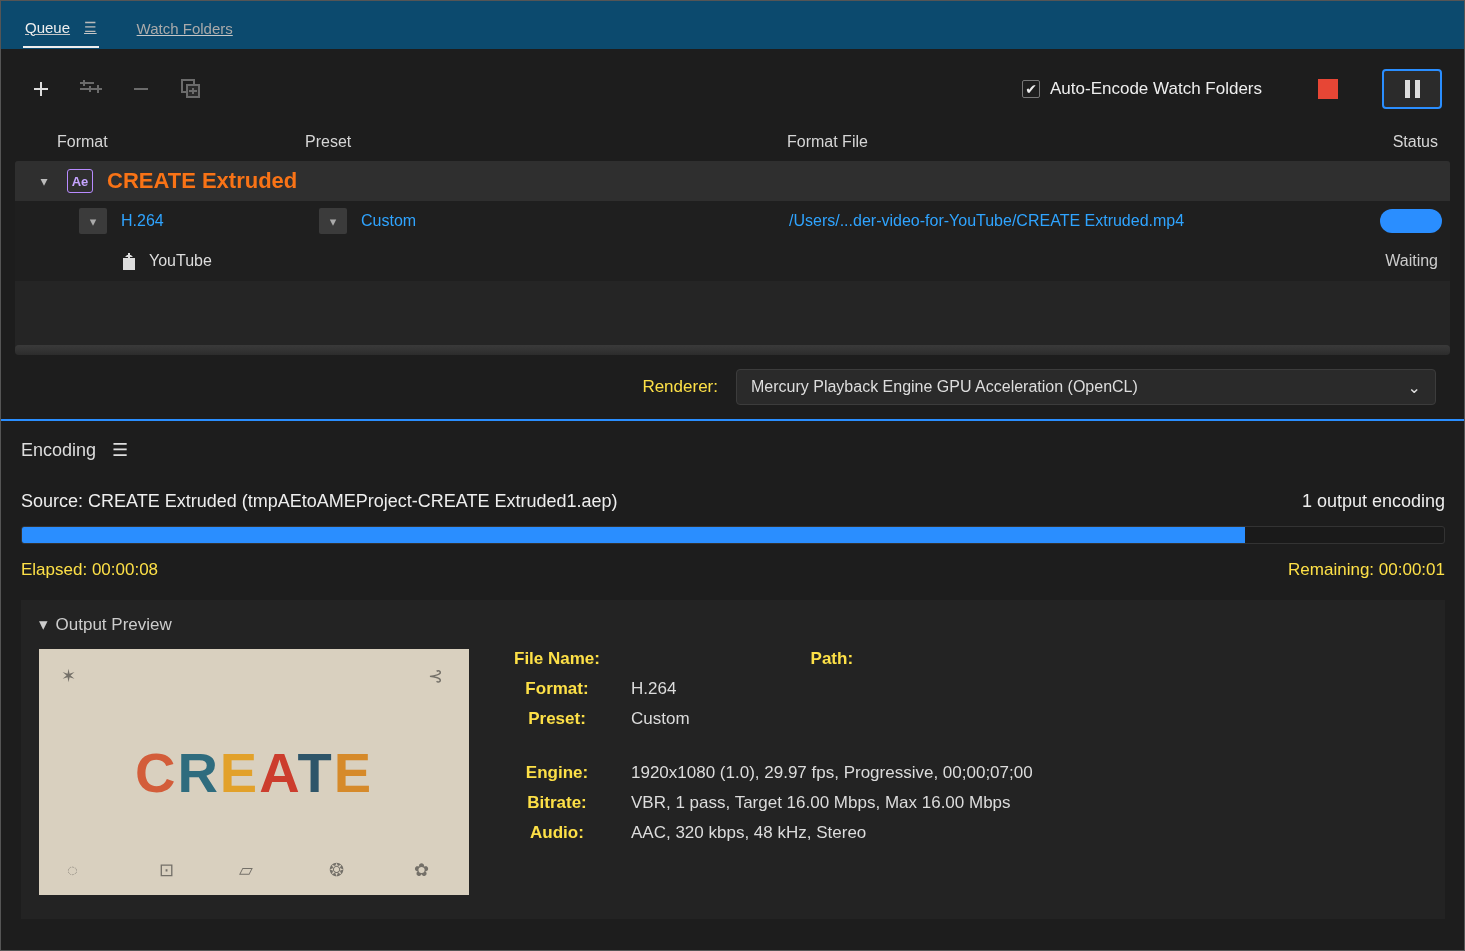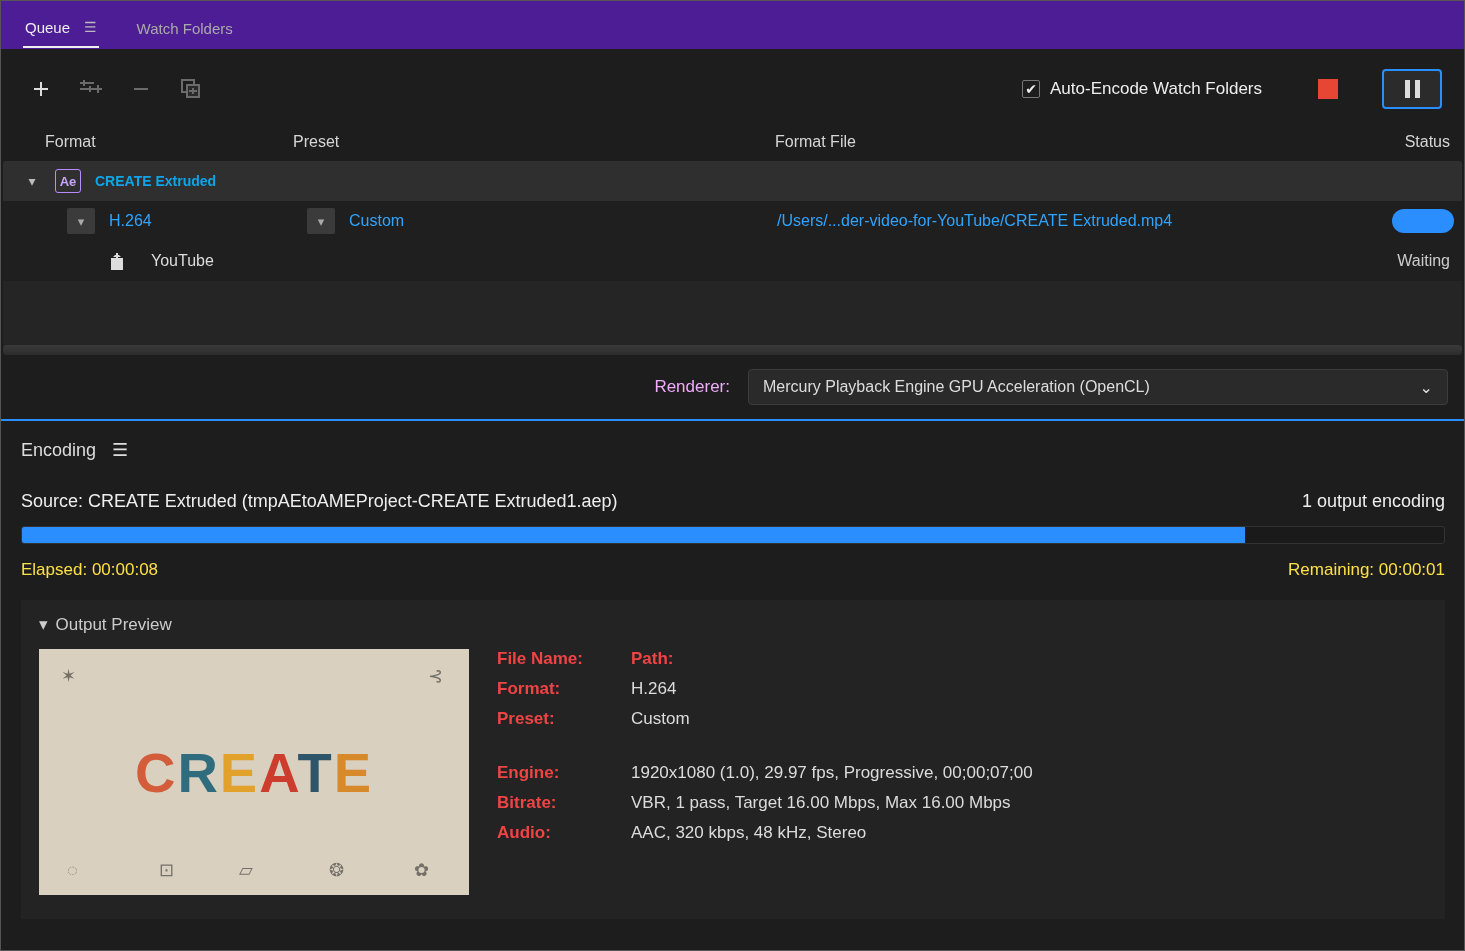--- a/index.html
+++ b/index.html
@@ -14,21 +14,22 @@
     border: 1px solid #555;
   }
 
   
   .tabs-row {
     display: flex;
     align-items: center;
     gap: 36px;
     padding: 10px 22px 0 22px;
     height: 48px;
-    background: #4c1d95;
+    background: #0c4a6e;
+    text-decoration: underline;
   }
   .tabs-row .tab {
     display: flex;
     align-items: center;
     gap: 14px;
     color: #aaa;
     cursor: pointer;
     padding: 6px 2px 10px 2px;
   }
   .tabs-row .tab.active {
@@ -65,21 +66,21 @@
     margin-left: 30px;
   }
   .pause-btn {
     width: 60px; height: 40px; border: 2px solid #2a8eff; border-radius: 4px;
     display: flex; align-items: center; justify-content: center; gap: 5px;
     background: #2b2b2b; margin-left: 18px;
   }
   .pause-bar { width: 5px; height: 18px; background: #ddd; }
 
   
-  .queue-panel { padding: 0 2px; }
+  .queue-panel { padding: 0 14px; }
   .queue-header {
     display: flex; align-items: center;
     padding: 10px 12px 10px 42px;
     color: #d6d6d6;
     font-size: 16px;
   }
   .col-format { width: 248px; }
   .col-preset { width: 482px; }
   .col-output { flex: 1; }
   .col-status { width: 70px; text-align: right; }
@@ -140,21 +141,21 @@
     border-radius:4px;
     margin-top:2px;
   }
 
   
   .renderer-row {
     display:flex; align-items:center; gap:18px;
     padding: 14px 14px 14px 0;
     justify-content: flex-end;
   }
-  .renderer-label { color:#f0abfc; font-size:17px; }
+  .renderer-label { color:#fde047; font-size:17px; }
   .renderer-select {
     flex:0 0 700px;
     height:36px;
     background:#2a2a2a;
     border:1px solid #3c3c3c;
     border-radius:4px;
     display:flex; align-items:center; justify-content:space-between;
     padding:0 14px; color:#ddd;
     font-size:16px;
   }
@@ -207,21 +208,21 @@
   .d5{bottom:14px;left:200px;} .d6{bottom:14px;left:290px;}
   .d7{bottom:14px;right:40px;}
 
   .kv-grid {
     display:grid;
     grid-template-columns: 120px 1fr;
     row-gap: 10px;
     column-gap: 14px;
     font-size:17px;
   }
-  .kv-grid .k { color:#ef4444; font-weight:600; text-align:left; }
+  .kv-grid .k { color:#fde047; font-weight:600; text-align:center; }
   .kv-grid .v { color:#dcdcdc; }
   .kv-gap { height:14px; grid-column: 1 / span 2; }
 
 </style>
 </head>
 <body>
 
 <div class="tabs-row">
   <div class="tab active">
     <span>Queue</span>
@@ -277,21 +278,21 @@
     <div class="col-preset">Preset</div>
     <div class="col-output">Format File</div>
     <div class="col-status">Status</div>
   </div>
 
   <div class="queue-body">
 
     <div class="queue-row project">
       <span class="chev">▾</span>
       <span class="ae-icon">Ae</span>
-      <span style="font-weight:600;color:#0ea5e9;font-size:14px">CREATE Extruded</span>
+      <span style="font-weight:600;color:#f97316;font-size:22px">CREATE Extruded</span>
     </div>
 
     <div class="queue-row subrow">
       <div class="sub-indent"></div>
       <div class="sub-format">
         <span class="dd">▾</span>
         <span>H.264</span>
       </div>
       <div class="sub-preset">
         <span class="dd">▾</span>
@@ -304,21 +305,21 @@
     </div>
 
     <div class="queue-row subrow yt-row">
       <div class="sub-indent"></div>
       <div style="width:38px"></div>
       <div class="yt-icon">
         <svg width="20" height="20" viewBox="0 0 20 20">
             <path d="M4 7h12v12H4zM9 2h2v9H9zM6 6l4-4 4 4z" fill="#ddd"></path>
           </svg>
       </div>
-      <span style="margin-left:22px;color:#ddd">YouTube</span>
+      <span style="margin-left:8px;color:#ddd">YouTube</span>
       <span class="waiting">Waiting</span>
     </div>
 
     <div class="queue-empty"></div>
     <div class="queue-scrollbar"></div>
   </div>
 
   <div class="renderer-row">
     <span class="renderer-label">Renderer:</span>
     <div class="renderer-select">

